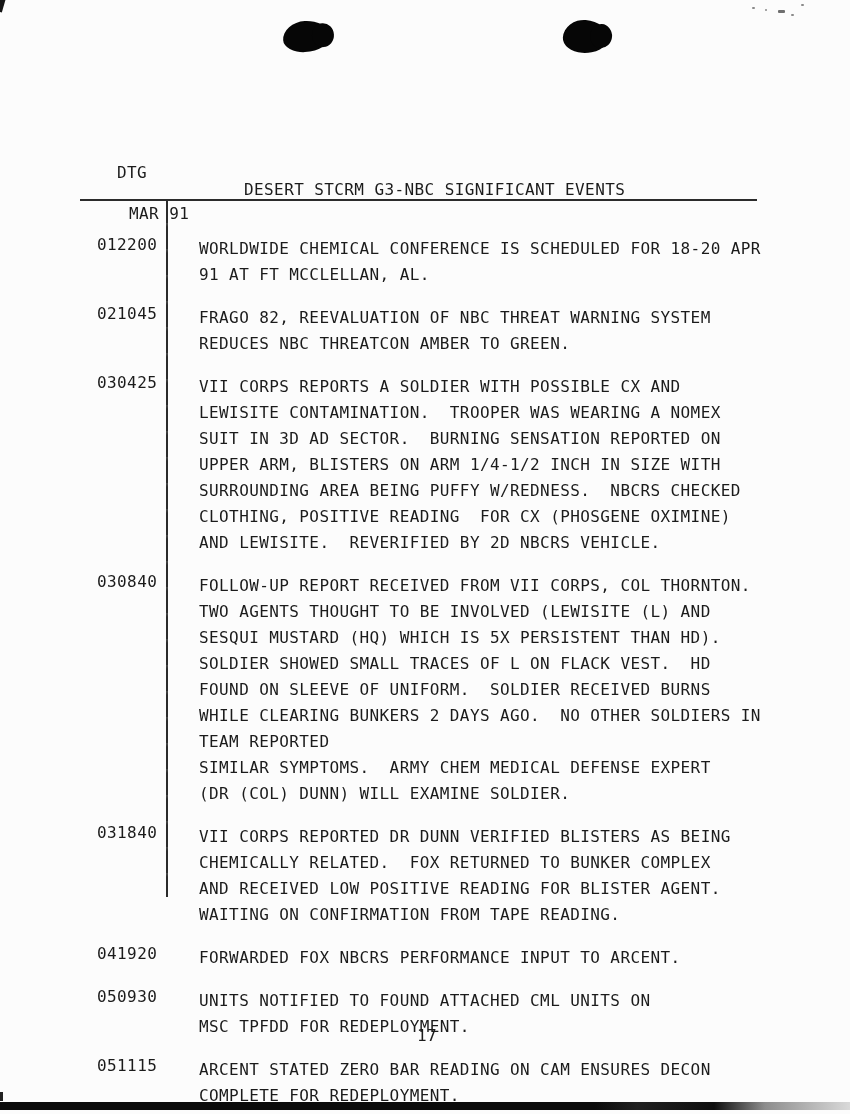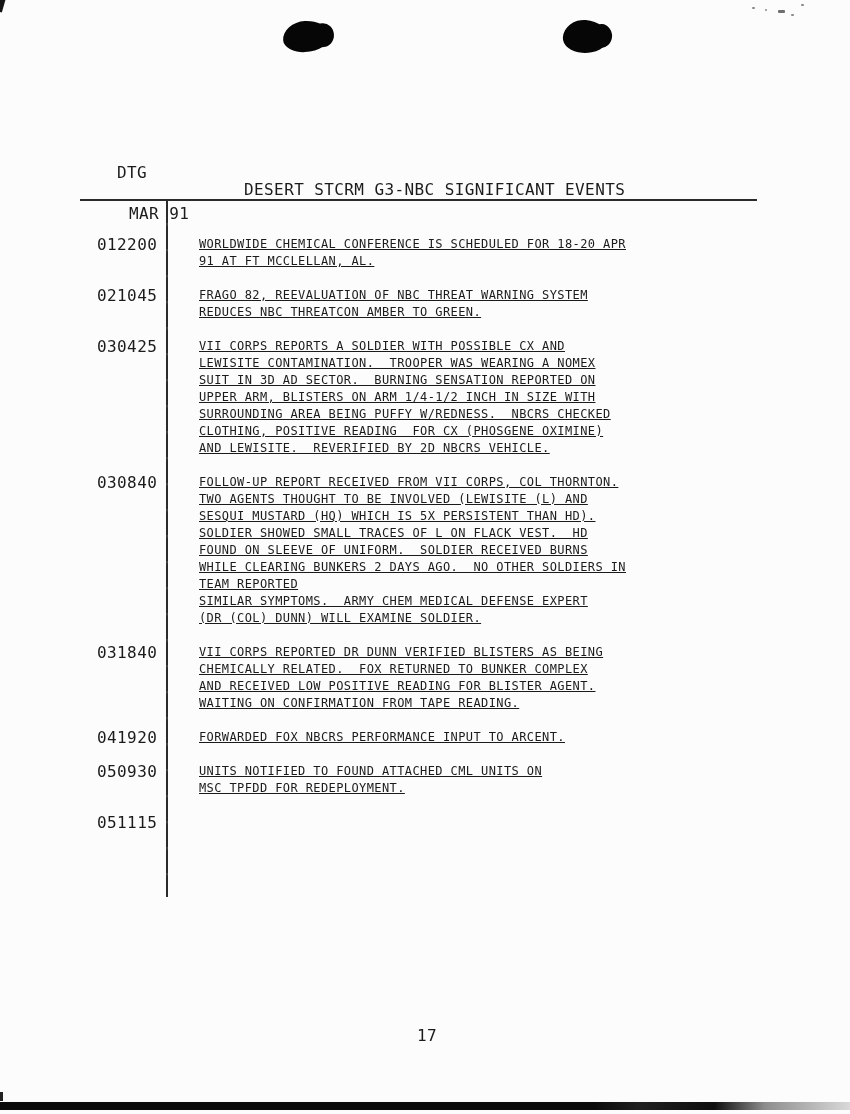--- a/index.html
+++ b/index.html
@@ -33,23 +33,22 @@
   }
   .month-label { position: absolute; left: 97px; top: 205px; padding-left: 32px; }
   .entries { position: absolute; left: 97px; top: 236px; width: 678px; }
   .entry { display: flex; margin-bottom: 17px; gap: 9px; }
   .entry-dtg {
     flex: none; width: 93px;
     font-size: 16px; line-height: 17px; letter-spacing: 0.4px;
   }
   .entry-text {
     flex: 1;
-    font-size: 12px; line-height: 17px; letter-spacing: 0.4px;
+    font-size: 16px; line-height: 26px; letter-spacing: 0.4px;
     white-space: pre-wrap;
-    text-decoration: underline;
   }
   .page-number { position: absolute; left: 417px; top: 1027px; }
   
   .punch {
     position: absolute; background: #060606;
     border-radius: 48% 52% 55% 45% / 58% 52% 48% 42%;
   }
   .punch-left  { left: 283px; top: 21px; width: 47px; height: 31px; transform: rotate(-3deg); }
   .punch-right { left: 563px; top: 20px; width: 45px; height: 33px; transform: rotate(4deg); }
   .punch::after {
@@ -148,20 +147,22 @@
   </div>
 
   <div class="entry">
     <div class="entry-dtg">050930</div>
     <div class="entry-text">UNITS NOTIFIED TO FOUND ATTACHED CML UNITS ON
 MSC TPFDD FOR REDEPLOYMENT.</div>
   </div>
 
   <div class="entry">
     <div class="entry-dtg">051115</div>
+    <div class="entry-text">ARCENT STATED ZERO BAR READING ON CAM ENSURES DECON
+COMPLETE FOR REDEPLOYMENT.</div>
   </div>
 
 </div>
 
   <div class="typewriter page-number">17</div>
 
   <div class="bottom-notch"></div>
   <div class="bottom-bar"></div>
 </div>
 

